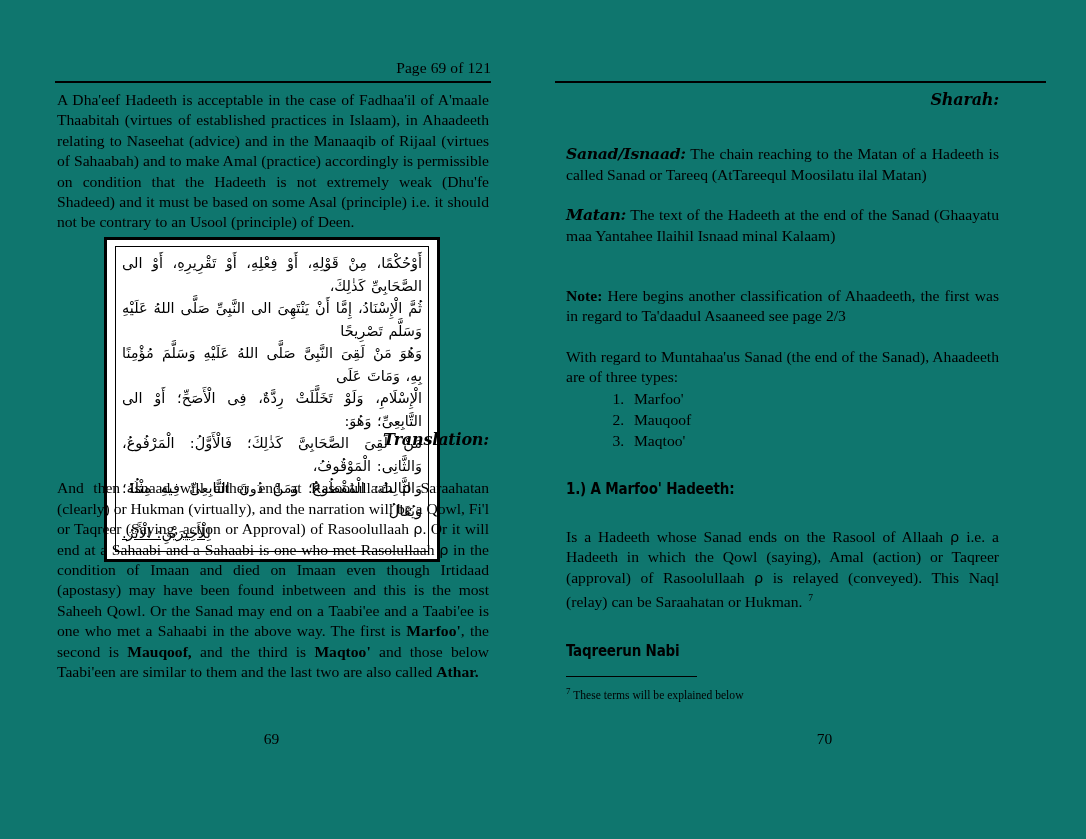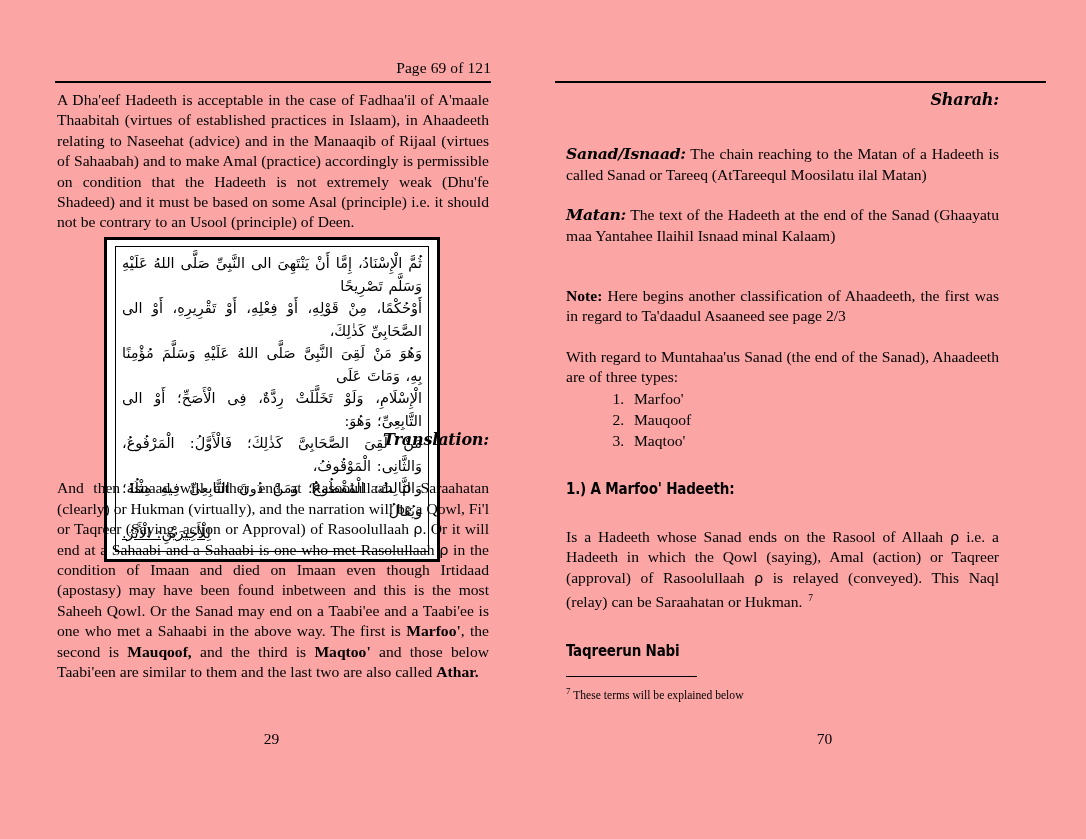--- a/index.html
+++ b/index.html
@@ -11,21 +11,21 @@
     width: 1086px;
     height: 839px;
     font-family: "Liberation Serif", "DejaVu Serif", serif;
     color: #000000;
     overflow: hidden;
   }
   .spread {
     position: relative;
     width: 1086px;
     height: 839px;
-    background: #fca5a5;
+    background: #0f766e;
   }
   .page {
     position: absolute;
     top: 0;
     height: 839px;
     box-sizing: border-box;
   }
   .page-left  { left: 0px;   width: 543px; }
   .page-right { left: 543px; width: 543px; }
 
@@ -188,37 +188,37 @@
 
     <div class="page-header">Page 69 of 121</div>
     <div class="header-rule"></div>
 
     <div class="content">
       <p class="just">A Dha'eef Hadeeth is acceptable in the case of Fadhaa'il of A'maale Thaabitah (virtues of established practices in Islaam), in Ahaadeeth relating to Naseehat (advice) and in the Manaaqib of Rijaal (virtues of Sahaabah) and to make Amal (practice) accordingly is permissible on condition that the Hadeeth is not extremely weak (Dhu'fe Shadeed) and it must be based on some Asal (principle) i.e. it should not be contrary to an Usool (principle) of Deen.</p>
     </div>
 
     <div class="arabic-box">
       <div class="inner">
+        <div class="arabic-line">أَوْحُكْمًا، مِنْ قَوْلِهِ، أَوْ فِعْلِهِ، أَوْ تَقْرِيرِهِ، أَوْ الى الصَّحَابِىِّ كَذٰلِكَ،</div>
         <div class="arabic-line">ثُمَّ الْإِسْنَادُ، إِمَّا أَنْ يَنْتَهِىَ الى النَّبِىِّ صَلَّى اللهُ عَلَيْهِ وَسَلَّم تَصْرِيحًا</div>
-        <div class="arabic-line">أَوْحُكْمًا، مِنْ قَوْلِهِ، أَوْ فِعْلِهِ، أَوْ تَقْرِيرِهِ، أَوْ الى الصَّحَابِىِّ كَذٰلِكَ،</div>
         <div class="arabic-line">وَهُوَ مَنْ لَقِىَ النَّبِىَّ صَلَّى اللهُ عَلَيْهِ وَسَلَّمَ مُؤْمِنًا بِهِ، وَمَاتَ عَلَى</div>
         <div class="arabic-line">الْإِسْلَامِ، وَلَوْ تَخَلَّلَتْ رِدَّةٌ، فِى الْأَصَحِّ؛ أَوْ الى التَّابِعِىِّ؛ وَهُوَ:</div>
         <div class="arabic-line">مَنْ لَقِىَ الصَّحَابِىَّ كَذٰلِكَ؛ فَالْأَوَّلُ: الْمَرْفُوعُ، وَالثَّانِى: الْمَوْقُوفُ،</div>
         <div class="arabic-line">وَالثَّالِثُ: الْمَقْطُوعُ؛ وَمَنْ دُونَ التَّابِعِىِّ فِيهِ مِثْلُهُ؛ وَيُقَالُ</div>
         <div class="arabic-line center">لِلْأَخِيرَيْنِ: الْأَثَرُ.</div>
       </div>
     </div>
 
     <div class="content" style="top:430px;">
       <div class="head-bi">Translation:</div>
       <div class="gap-lg"></div>
       <p class="just"><span>And then Isnaad will either end at Rasoolullaah </span><span class="rho">ρ</span><span> Saraahatan (clearly) or Hukman (virtually), and the narration will be a Qowl, Fi'l or Taqreer (Saying, action or Approval) of Rasoolullaah </span><span class="rho">ρ</span><span>. Or it will end at a Sahaabi and a Sahaabi is one who met Rasolullaah </span><span class="rho">ρ</span><span> in the condition of Imaan and died on Imaan even though Irtidaad (apostasy) may have been found inbetween and this is the most Saheeh Qowl. Or the Sanad may end on a Taabi'ee and a Taabi'ee is one who met a Sahaabi in the above way. The first is </span><b class="inline-b">Marfoo'</b><span>, the second is </span><b class="inline-b">Mauqoof,</b><span> and the third is </span><b class="inline-b">Maqtoo'</b><span> and those below Taabi'een are similar to them and the last two are also called </span><b class="inline-b">Athar.</b></p>
     </div>
 
-    <div class="folio">29</div>
+    <div class="folio">69</div>
   </div>
 
   <div class="page page-right">
 
     <div class="header-rule"></div>
 
     <div class="content">
 
       <div class="head-bi">Sharah:</div>
 

